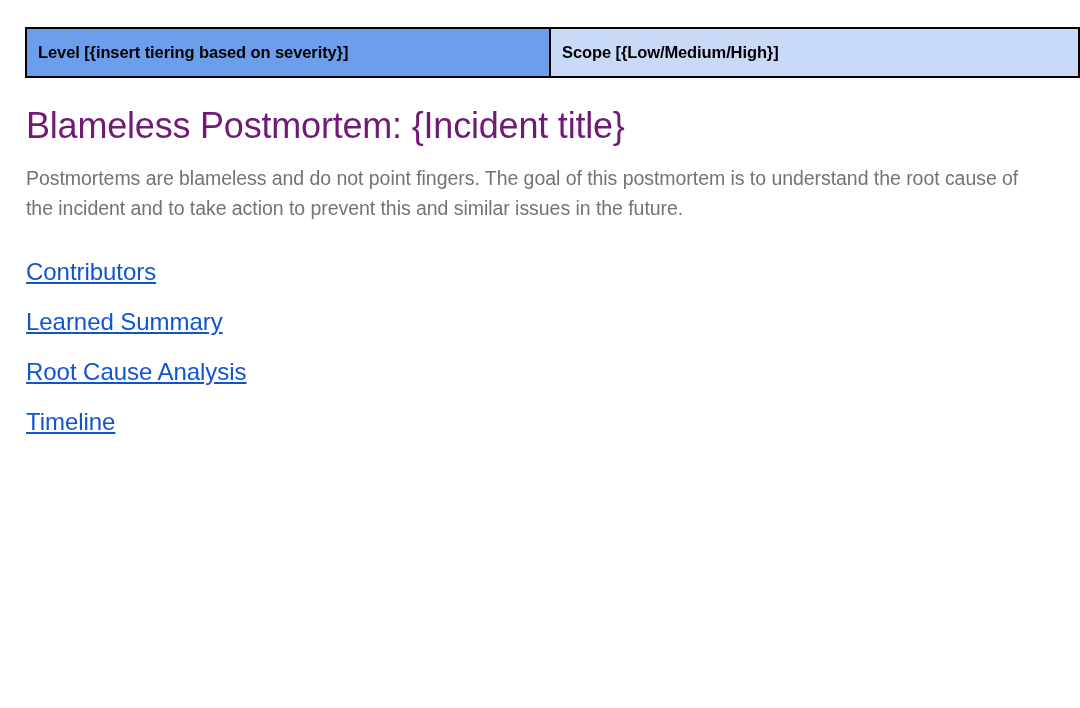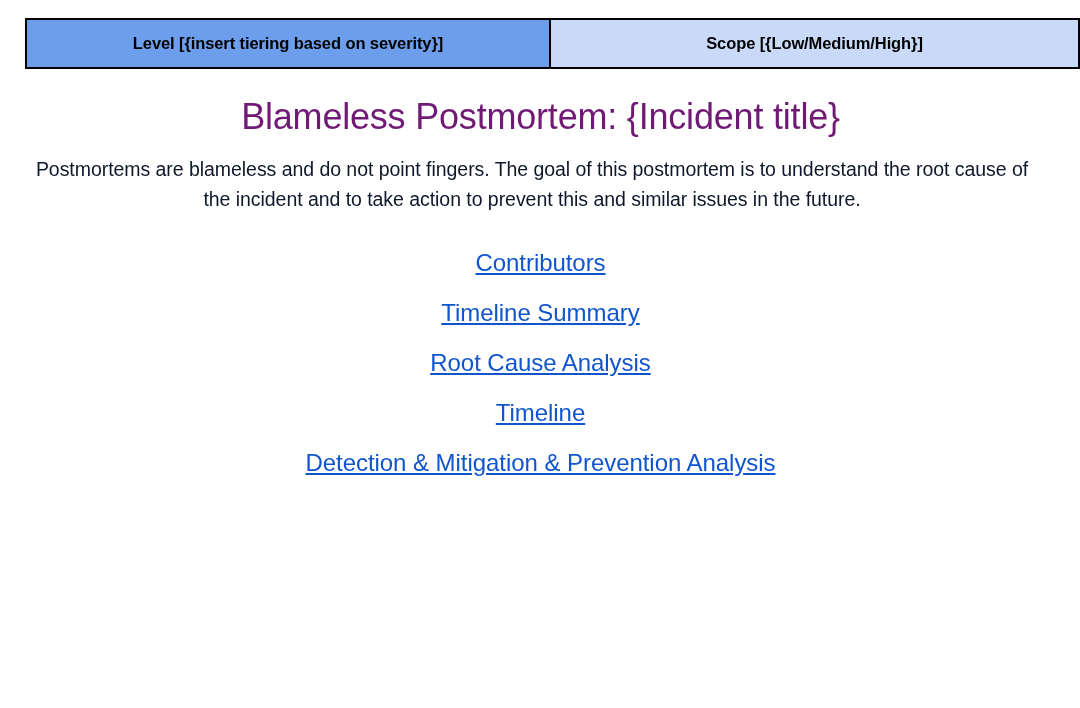--- a/index.html
+++ b/index.html
@@ -14,22 +14,21 @@
     font-family: "Liberation Sans", sans-serif;
     color: #000000;
     -webkit-font-smoothing: antialiased;
   }
 
   .page {
     position: relative;
     width: 1080px;
     height: 708px;
     box-sizing: border-box;
-    padding: 18px 25px 0 25px;
-    text-align: center;
+    padding: 27px 25px 0 25px;
   }
 
   
   .meta-table {
     border-collapse: collapse;
     table-layout: fixed;
     width: 1007px;
     margin: 0 0 0 0;
   }
   .meta-table td {
@@ -65,21 +64,21 @@
   }
 
   
   .intro {
     margin: 17px 0 8px 1px;
     width: 1012px;
     font-size: 19.5px;
     font-weight: 400;
     line-height: 1.52;
     letter-spacing: -0.05px;
-    color: #0f172a;
+    color: #737373;
   }
 
   
   .toc {
     margin: 36px 0 0 1px;
     padding: 0;
     list-style: none;
   }
   .toc li {
     margin: 0;
@@ -114,26 +113,23 @@
 
   <h1 class="doc-title">Blameless Postmortem: {Incident title}</h1>
 
   <p class="intro">Postmortems are blameless and do not point fingers. The goal of this postmortem is to understand the root cause of the incident and to take action to prevent this and similar issues in the future.</p>
 
   <ul class="toc">
     <li>
       <a href="#">Contributors</a>
     </li>
     <li>
-      <a href="#">Timeline Summary</a>
+      <a href="#">Learned Summary</a>
     </li>
     <li>
       <a href="#">Root Cause Analysis</a>
     </li>
     <li>
       <a href="#">Timeline</a>
     </li>
-    <li>
-      <a href="#">Detection &amp; Mitigation &amp; Prevention Analysis</a>
-    </li>
   </ul>
 
 </div>
 
 </body></html>

